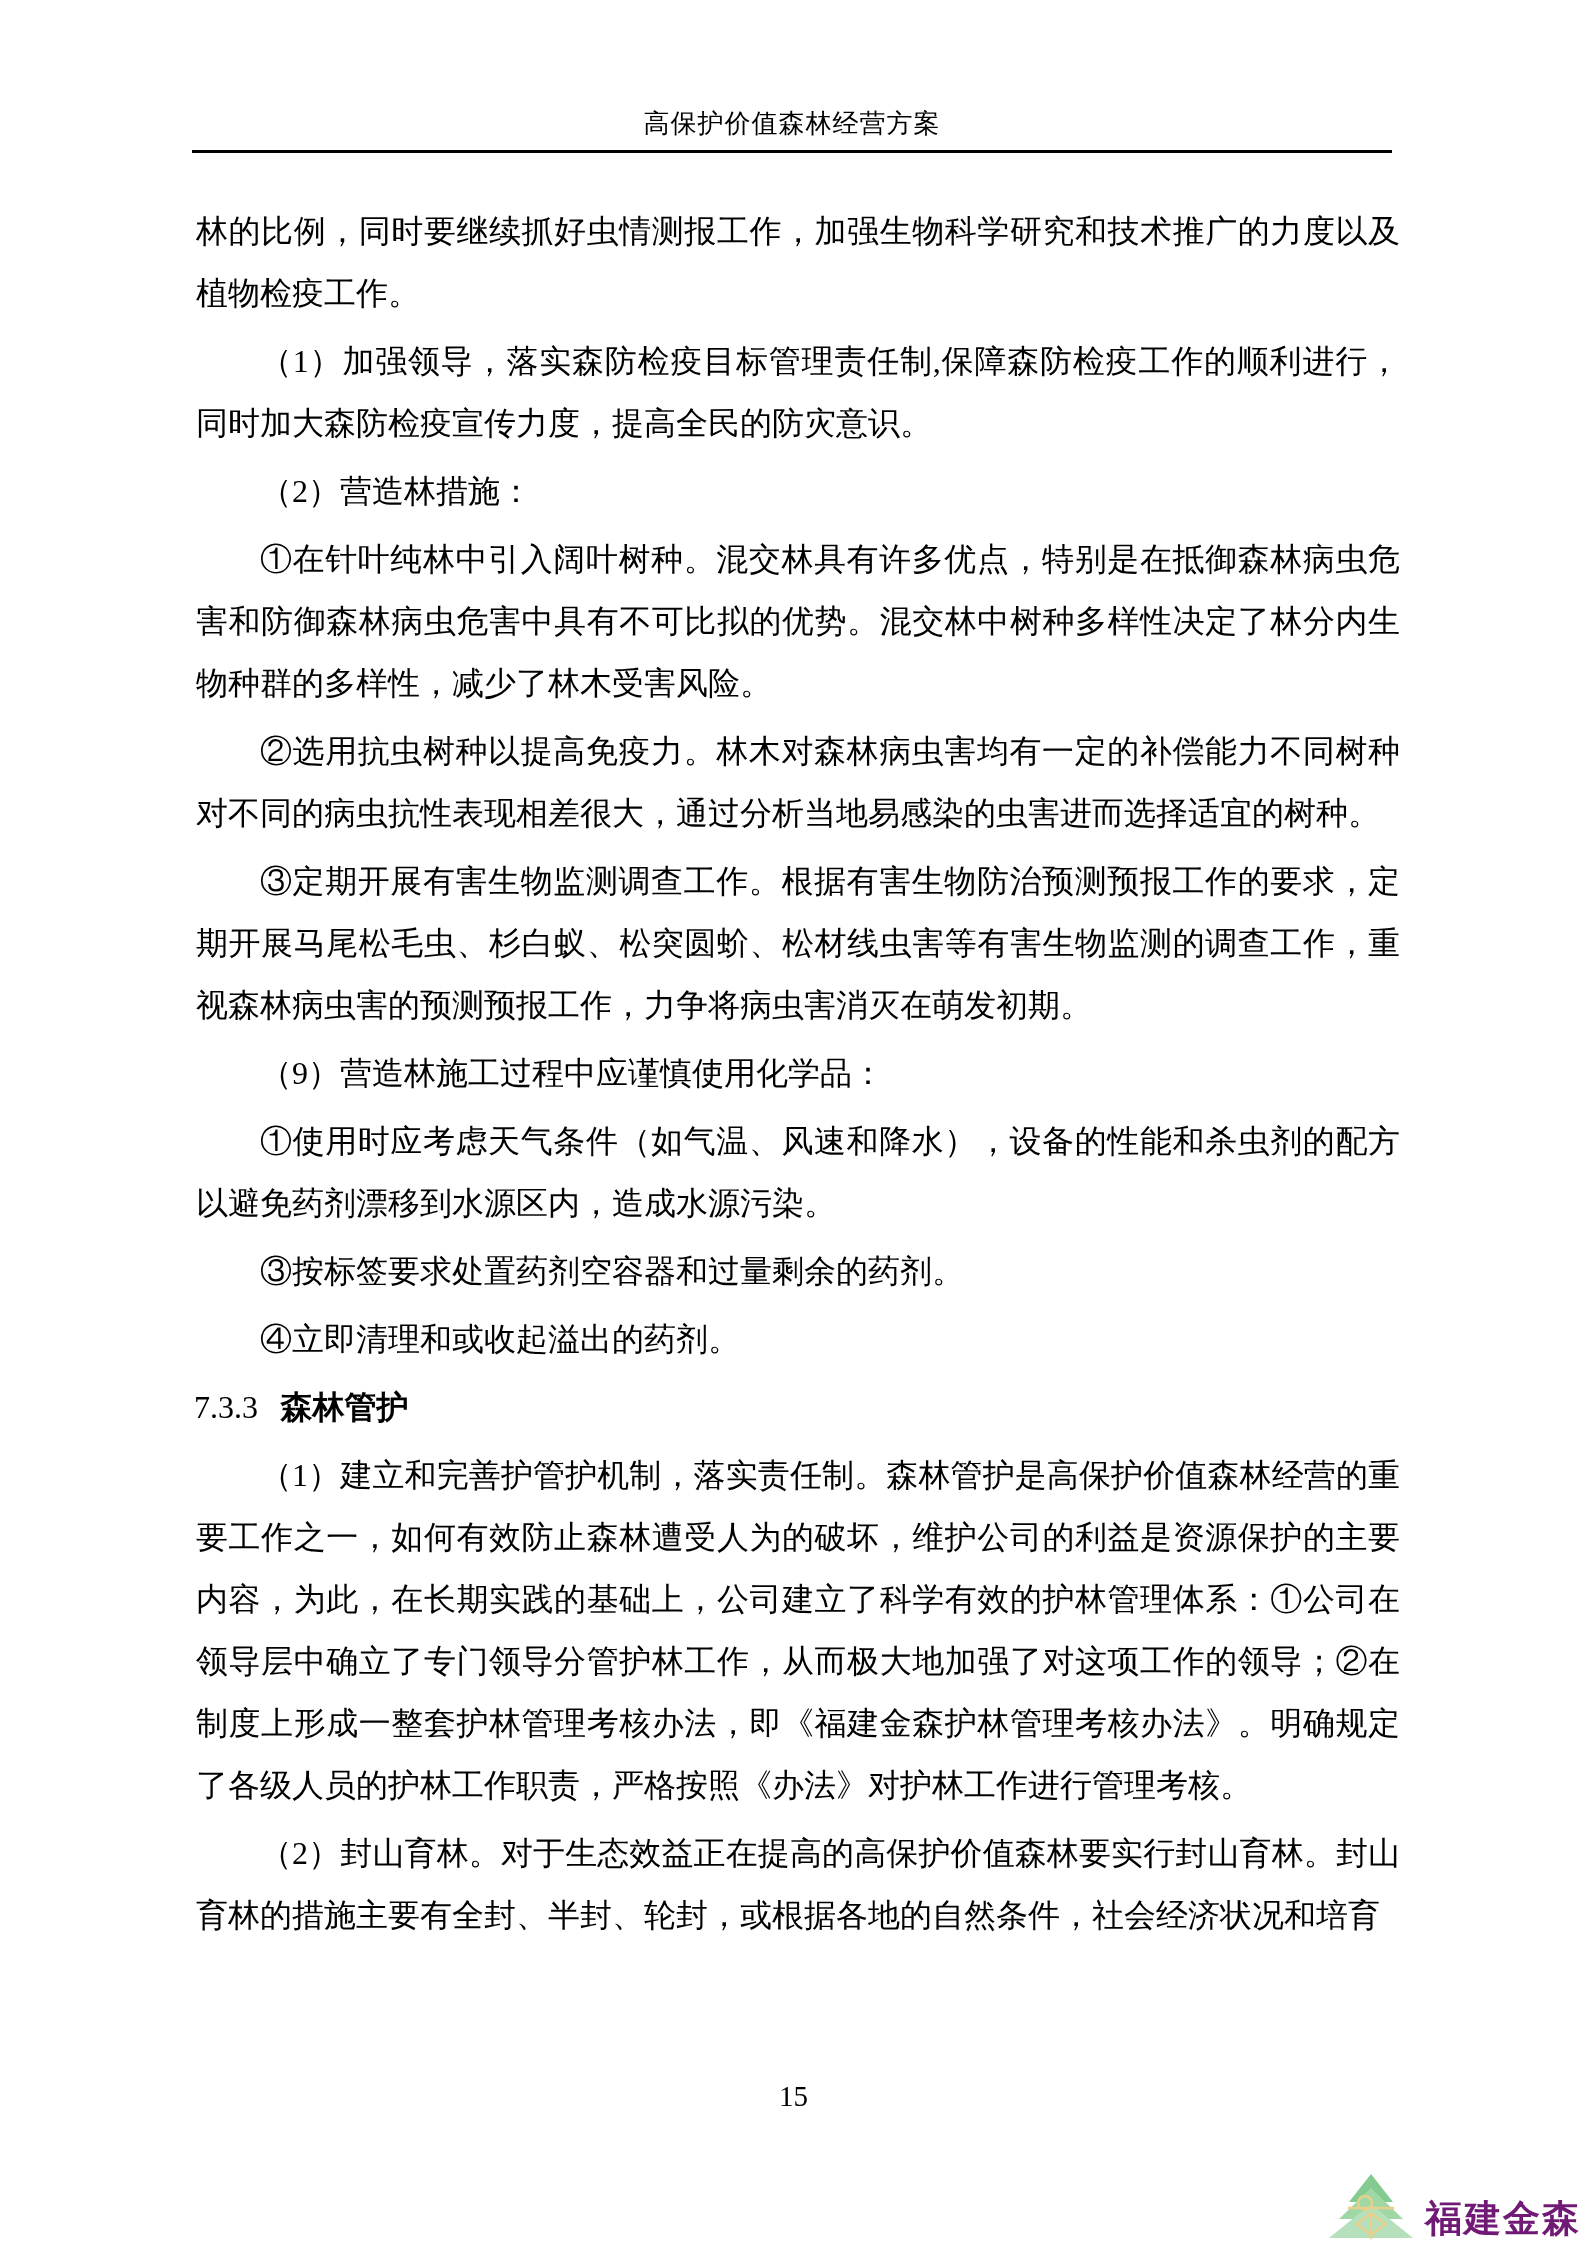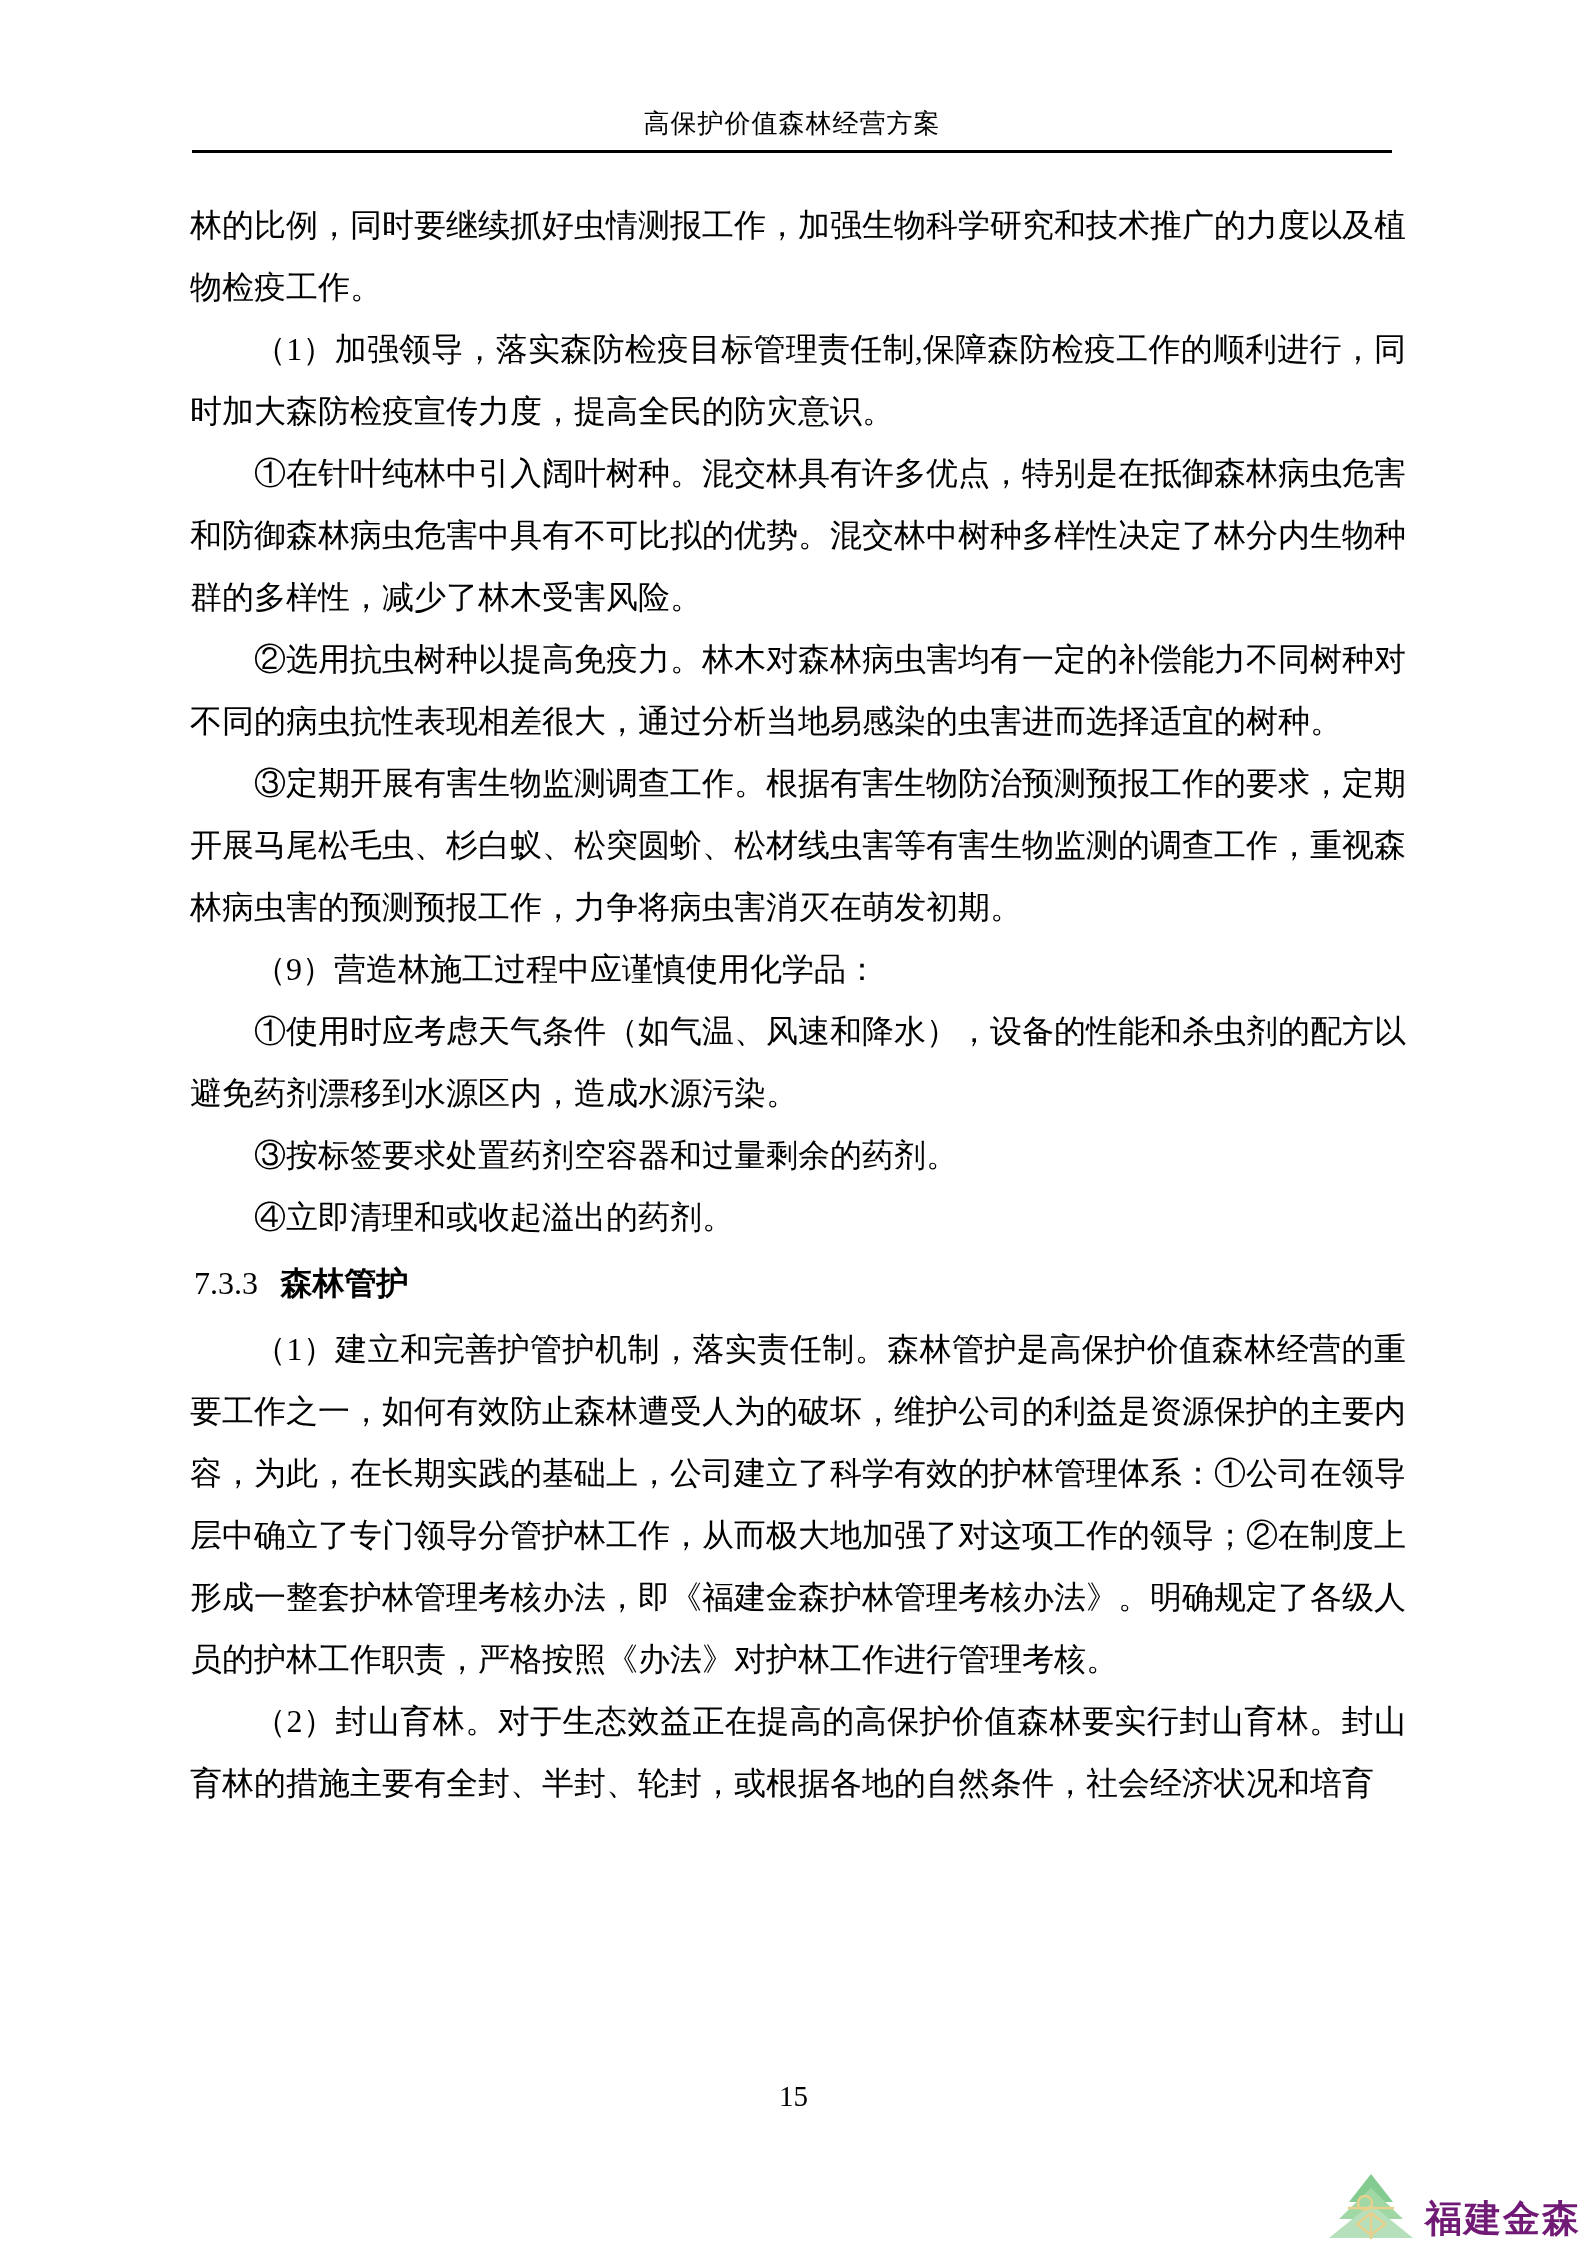--- a/index.html
+++ b/index.html
@@ -30,21 +30,21 @@
   }
   .content {
     position: absolute;
     left: 190px;
     width: 1216px;
     top: 194px;
     font-size: 32px;
     line-height: 62px;
     text-align: justify;
   }
-  .para { margin: 0; }
+  .para { margin: 6px; }
   .ind { text-indent: 2em; }
   .section-heading {
     margin: 4px;
     font-size: 32px;
     line-height: 62px;
     font-weight: normal;
     text-align: left;
   }
   .section-heading .num { font-weight: normal; }
   .section-heading .ttl { font-weight: bold; margin-left: 0.45em; }
@@ -81,20 +81,21 @@
 
 <div class="page">
 
   <header class="page-header">
     <span>高保护价值森林经营方案</span>
   </header>
 
   <main class="content">
     <p class="para">林的比例，同时要继续抓好虫情测报工作，加强生物科学研究和技术推广的力度以及植物检疫工作。</p>
     <p class="para ind">（1）加强领导，落实森防检疫目标管理责任制,保障森防检疫工作的顺利进行，同时加大森防检疫宣传力度，提高全民的防灾意识。</p>
+    <p class="para ind">（2）营造林措施：</p>
     <p class="para ind">①在针叶纯林中引入阔叶树种。混交林具有许多优点，特别是在抵御森林病虫危害和防御森林病虫危害中具有不可比拟的优势。混交林中树种多样性决定了林分内生物种群的多样性，减少了林木受害风险。</p>
     <p class="para ind">②选用抗虫树种以提高免疫力。林木对森林病虫害均有一定的补偿能力不同树种对不同的病虫抗性表现相差很大，通过分析当地易感染的虫害进而选择适宜的树种。</p>
     <p class="para ind">③定期开展有害生物监测调查工作。根据有害生物防治预测预报工作的要求，定期开展马尾松毛虫、杉白蚁、松突圆蚧、松材线虫害等有害生物监测的调查工作，重视森林病虫害的预测预报工作，力争将病虫害消灭在萌发初期。</p>
     <p class="para ind">（9）营造林施工过程中应谨慎使用化学品：</p>
     <p class="para ind">①使用时应考虑天气条件（如气温、风速和降水），设备的性能和杀虫剂的配方以避免药剂漂移到水源区内，造成水源污染。</p>
     <p class="para ind">③按标签要求处置药剂空容器和过量剩余的药剂。</p>
     <p class="para ind">④立即清理和或收起溢出的药剂。</p>
 
     <h2 class="section-heading">
       <span class="num">7.3.3</span>

